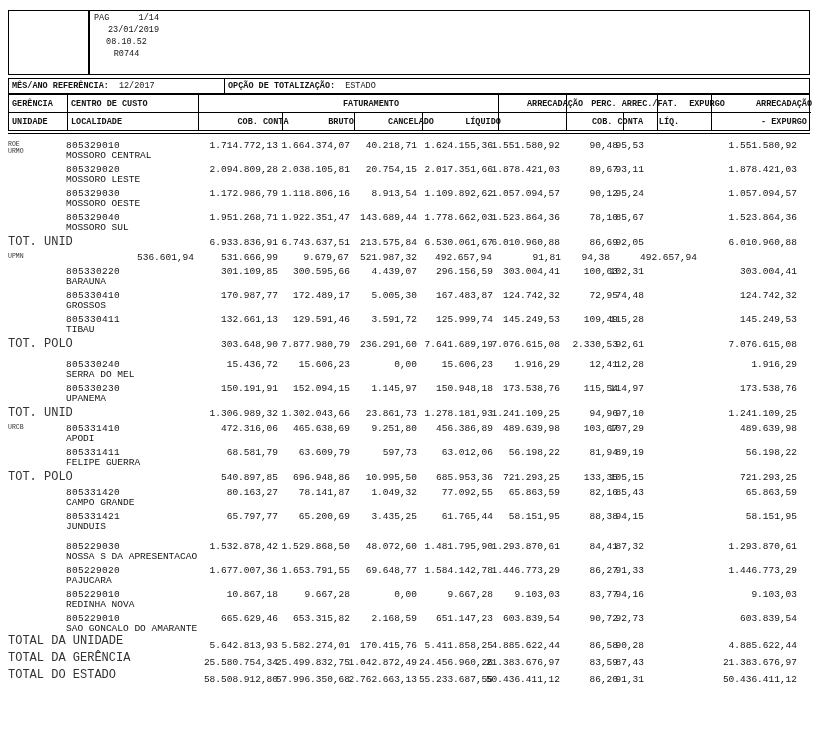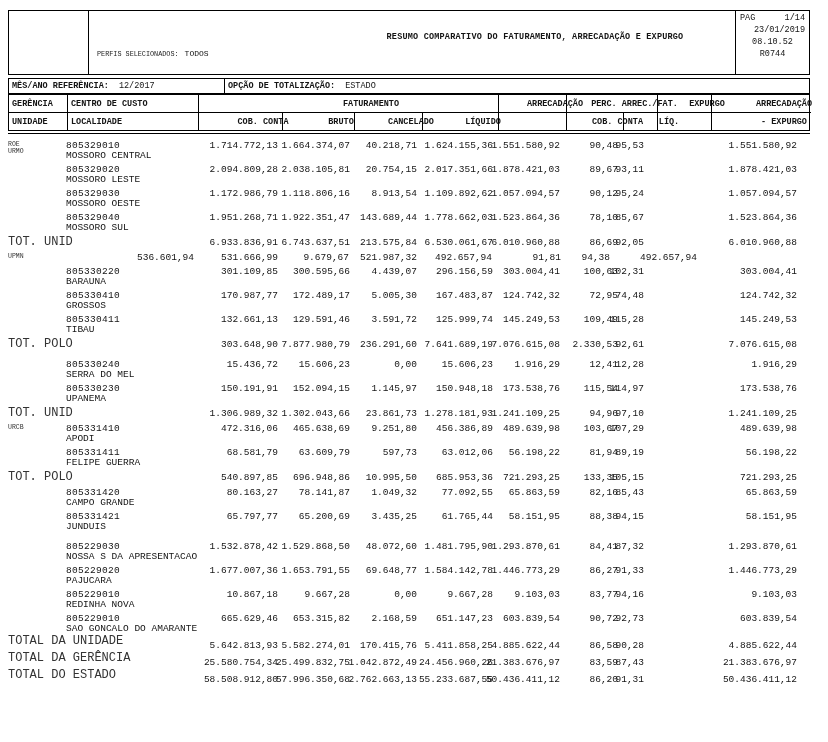--- a/index.html
+++ b/index.html
@@ -58,27 +58,20 @@
   .n6{padding-right:12px;} .n7{padding-right:0;} .n8{padding-right:13px;}
 </style>
 </head>
 <body>
 
 <div class="page">
   <div class="inner">
 
     <div class="band">
       <div class="band-left"></div>
-      <div class="band-mid">
-        <div class="title">RESUMO COMPARATIVO DO FATURAMENTO, ARRECADAÇÃO E EXPURGO</div>
-        <div class="profiles">
-          <span class="plabel">PERFIS SELECIONADOS:</span>
-          <span class="pvalue">TODOS</span>
-        </div>
-      </div>
       <div class="band-right">
         <div class="pag-line">
           <span>PAG</span>
           <span>1/14</span>
         </div>
         <div class="r">23/01/2019</div>
         <div class="c">08.10.52</div>
         <div class="c">R0744</div>
       </div>
     </div>

